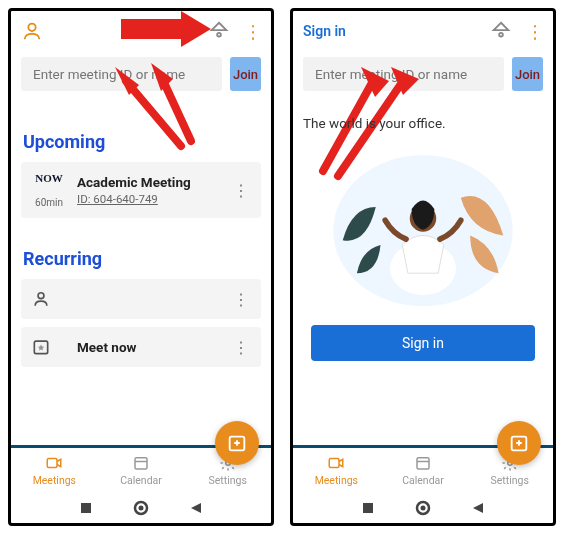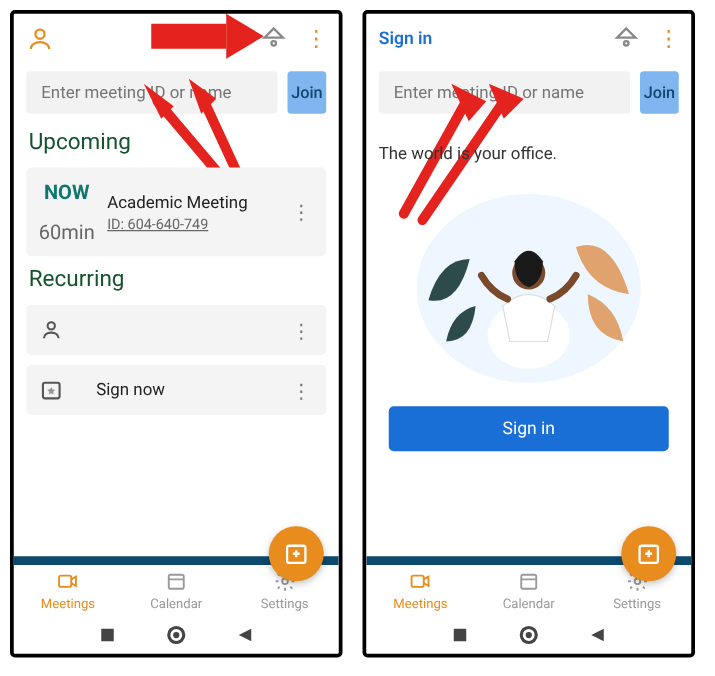--- a/index.html
+++ b/index.html
@@ -40,42 +40,42 @@
     border-radius: 3px;
     background: #f2f2f2;
     border: none;
     padding: 0 12px;
     font-size: 13.5px;
     color: #444;
   }
   .join-btn {
     width: 48px; height: 34px;
     background: #7fb6ef;
-    color: #0c4a6e;
+    color: #7f1d1d;
     border: none;
     border-radius: 3px;
     font-size: 13px;
     font-weight: 500;
   }
   .content { flex: 1; overflow: auto; padding: 0 10px; position: relative;}
-  .section-title { font-size: 18px; color: #14532d; margin: 2px 2px 10px 2px; font-weight: 400;}
+  .section-title { font-size: 18px; color: #1d4ed8; margin: 30px 2px 10px 2px; font-weight: 700;}
   .card {
     background: #f4f4f4;
     border-radius: 4px;
     padding: 10px 8px 10px 10px;
     display: flex;
     align-items: center;
     gap: 10px;
     margin-bottom: 8px;
   }
   .card .lead { min-width: 36px; text-align:center; color:#555;}
-  .card .lead .now { font-weight:700; font-size:16px; color:#0f766e;}
-  .card .lead .dur { font-size:16px; color:#666;margin-top:13px; }
+  .card .lead .now { font-weight:700; font-size:11px; color:#0f172a;font-family:Liberation Serif, serif;}
+  .card .lead .dur { font-size:10px; color:#666;margin-top:13px; }
   .card .body { flex:1; }
-  .card .title { font-size:13.5px; font-weight:400; color:#222; }
+  .card .title { font-size:13.5px; font-weight:700; color:#222; }
   .card .sub { font-size:11.5px; color:#666; margin-top:2px;text-decoration:underline;}
   .card .dots { color:#777; font-size:16px; padding:0 4px;}
   .mini-icon { color:#555; }
   .hero-txt { text-align:left; font-size:13.5px; color:#333; margin:14px 0 10px 0;}
   .illus {
     margin: 8px auto 0 auto;
     width: 190px; height: 170px;
     border-radius: 95px / 85px;
     display:block;
   }
@@ -97,21 +97,21 @@
     width:44px; height:44px;
     border-radius:50%;
     background:#e88c1e;
     border:none;
     color:#fff;
     box-shadow:0 2px 6px rgba(0,0,0,.25);
     display:flex; align-items:center; justify-content:center;
   }
   .bottomnav {
     height:48px;
-    border-top:7px solid #0c4a6e;
+    border-top:3px solid #0c4a6e;
     display:flex;
   }
   .nav-item {
     flex:1;
     display:flex; flex-direction:column; align-items:center; justify-content:center;
     font-size:10.5px; color:#999;
     gap:2px;
   }
   .nav-item.active { color:#e88c1e;}
   .sysnav {
@@ -195,21 +195,21 @@
       </div>
 
       <div class="card">
         <div class="lead mini-icon">
           <svg width="20" height="20" viewBox="0 0 24 24">
               <rect x="4" y="5" width="16" height="15" rx="2" fill="none" stroke="currentColor" stroke-width="2"></rect>
               <path d="M12 9l1.2 2.4 2.6.4-1.9 1.9.4 2.6L12 15l-2.3 1.2.4-2.6-1.9-1.9 2.6-.4z" fill="currentColor" opacity=".6"></path>
             </svg>
         </div>
         <div class="body">
-          <div class="title">Sign now</div>
+          <div class="title">Meet now</div>
         </div>
         <div class="dots">⋮</div>
       </div>
     </div>
 
     <button class="fab">
       <svg width="22" height="22" viewBox="0 0 24 24">
           <rect x="4" y="5" width="16" height="15" rx="2" fill="none" stroke="#fff" stroke-width="2"></rect>
           <path d="M12 9v6M9 12h6" stroke="#fff" stroke-width="2"></path>
         </svg>

